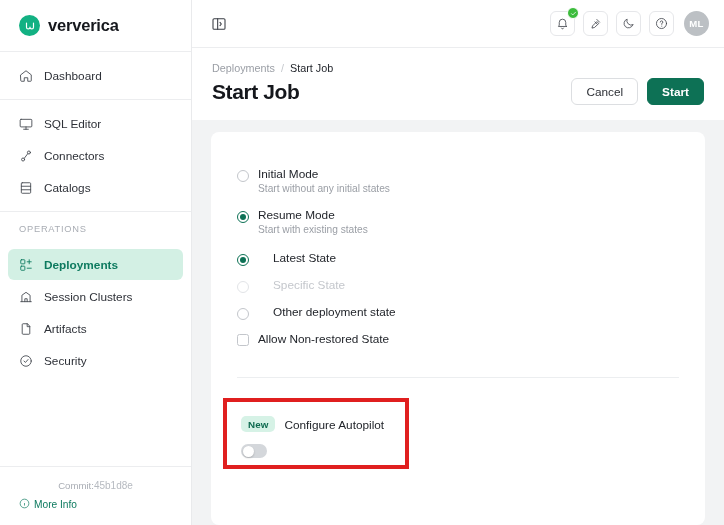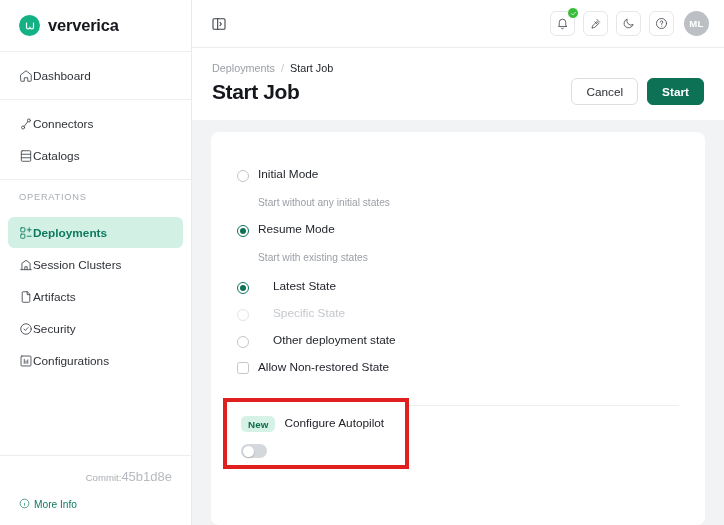--- a/index.html
+++ b/index.html
@@ -32,21 +32,21 @@
     flex: 0 0 21px;
   }
   .brand-name {
     font-size: 16.5px; font-weight: 700; color: #16181d;
     letter-spacing: -0.2px;
   }
   .brand-sep { height: 1px; background: #ecedef; margin: 0 0 0 0; }
 
   .nav { padding: 8px 8px 0 8px; }
   .nav-item {
-    display: flex; align-items: center; gap: 0;
+    display: flex; align-items: center; gap: 11px;
     height: 31px; padding: 0 10px;
     border-radius: 6px;
     font-size: 11.8px; color: #2e3138;
     cursor: pointer;
     margin-bottom: 1px;
   }
   .nav-item.active {
     background: #d3f0e4; color: #0d7a5f; font-weight: 600;
   }
   .nav-item.active svg { stroke: #0d7a5f; }
@@ -63,24 +63,24 @@
     padding: 12px 0 7px 19px;
     text-transform: uppercase;
   }
   .nav-divider { height: 1px; background: #ecedef; margin: 7px 0 0 0; }
 
   .side-foot {
     margin-top: auto; padding: 0 19px 14px 19px;
   }
   .side-foot-divider { height: 1px; background: #ecedef; margin: 0 -19px 13px -19px; }
   .commit-row {
-    display: flex; justify-content: flex-end; align-items: baseline;
-    font-size: 9.6px; color: #a9adb4; margin-bottom: 14px;
-  }
-  .commit-hash { font-size: 13px; color: #b6bac0; }
+    display: flex; justify-content: center; align-items: baseline;
+    font-size: 9.6px; color: #a9adb4; margin-bottom: 7px;
+  }
+  .commit-hash { font-size: 10px; color: #b6bac0; }
   .more-info {
     display: flex; align-items: center; gap: 4px;
     font-size: 10.2px; color: #0d7a5f; cursor: pointer; font-weight: 500;
   }
   .more-info svg { width: 11px; height: 11px; stroke: #0d7a5f; fill: none; stroke-width: 1.5; }
 
   
   .main { flex: 1; display: flex; flex-direction: column; background: #ffffff; min-width: 0; }
 
   .topbar {
@@ -162,21 +162,21 @@
     width: 12px; height: 12px; border-radius: 50%;
     border: 1.4px solid #c3c6cb; background: #fff;
     flex: 0 0 12px; margin-top: 2px;
     display: flex; align-items: center; justify-content: center;
   }
   .radio.checked { border-color: #0d7155; }
   .radio.checked::after {
     content: ""; width: 6px; height: 6px; border-radius: 50%; background: #0d7155;
   }
   .radio.disabled { border-color: #e2e4e7; }
-  .opt-text { display: flex; flex-direction: column; gap: 16px; }
+  .opt-text { display: flex; flex-direction: column; gap: 2px; }
   .opt-label { font-size: 11.8px; color: #22252b; line-height: 13px; }
   .opt-label.disabled { color: #c4c7cc; }
   .opt-desc { font-size: 10.2px; color: #9a9ea5; line-height: 12px; }
   .opt-group { margin-bottom: 14px; }
   .sub-opts { margin-top: 16px; }
   .sub-opts .opt { margin-bottom: 13px; gap: 24px; }
 
   .checkbox-row {
     display: flex; align-items: center; gap: 9px;
     cursor: pointer; 
@@ -194,21 +194,21 @@
 
   
   .autopilot-wrap {
     position: absolute;
     left: 12px; top: 266px;
     width: 186px; height: 71px;
     border: 4px solid #e01f1f;
     background: #fff;
     padding: 14px 0 0 14px;
   }
-  .ap-row { display: flex; align-items: flex-start; gap: 9px; }
+  .ap-row { display: flex; align-items: flex-end; gap: 9px; }
   .new-badge {
     background: #d6f2e6; color: #0f6b50;
     font-size: 9.8px; font-weight: 600;
     padding: 2.5px 7px; border-radius: 5px;
     letter-spacing: 0.1px;
   }
   .ap-label { font-size: 11.8px; color: #22252b; }
   .toggle {
     width: 26px; height: 14px; border-radius: 7px;
     background: #d4d7db; position: relative; cursor: pointer;
@@ -247,20 +247,29 @@
         </span>
         <span>Dashboard</span>
       </div>
     </nav>
     <div class="nav-divider"></div>
 
     <nav class="nav">
       <div class="nav-item">
         <span class="nav-icon">
           <svg viewBox="0 0 24 24">
+              <rect x="2" y="4" width="20" height="13" rx="1.5"></rect>
+              <path d="M8 21h8M12 17v4"></path>
+            </svg>
+        </span>
+        <span>SQL Editor</span>
+      </div>
+      <div class="nav-item">
+        <span class="nav-icon">
+          <svg viewBox="0 0 24 24">
               <circle cx="17" cy="6" r="2.6"></circle>
               <circle cx="7" cy="18" r="2.6"></circle>
               <path d="M15 8L9 16"></path>
             </svg>
         </span>
         <span>Connectors</span>
       </div>
       <div class="nav-item">
         <span class="nav-icon">
           <svg viewBox="0 0 24 24">
@@ -304,29 +313,20 @@
         <span>Artifacts</span>
       </div>
       <div class="nav-item">
         <span class="nav-icon">
           <svg viewBox="0 0 24 24">
               <circle cx="12" cy="12" r="9"></circle>
               <path d="M8.5 12l2.5 2.5 4.5-5"></path>
             </svg>
         </span>
         <span>Security</span>
-      </div>
-      <div class="nav-item">
-        <span class="nav-icon">
-          <svg viewBox="0 0 24 24">
-              <rect x="3.5" y="3.5" width="17" height="17" rx="1.5"></rect>
-              <path d="M9 16V9M12 16v-4M15 16v-6"></path>
-            </svg>
-        </span>
-        <span>Configurations</span>
       </div>
     </nav>
 
     <div class="side-foot">
       <div class="side-foot-divider"></div>
       <div class="commit-row">
         <span>Commit:</span>
         <span class="commit-hash">45b1d8e</span>
       </div>
       <div class="more-info">

